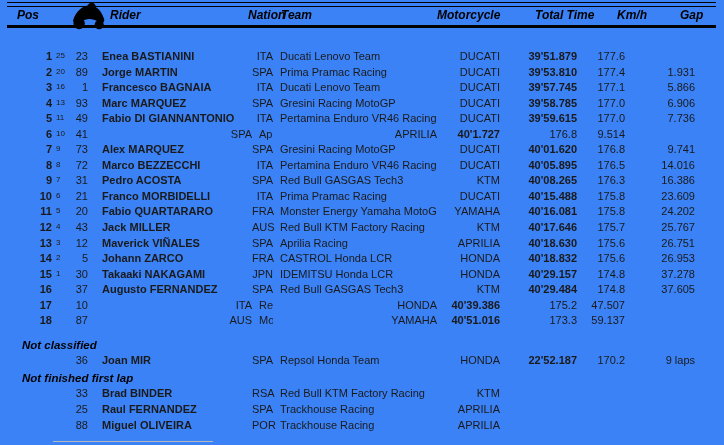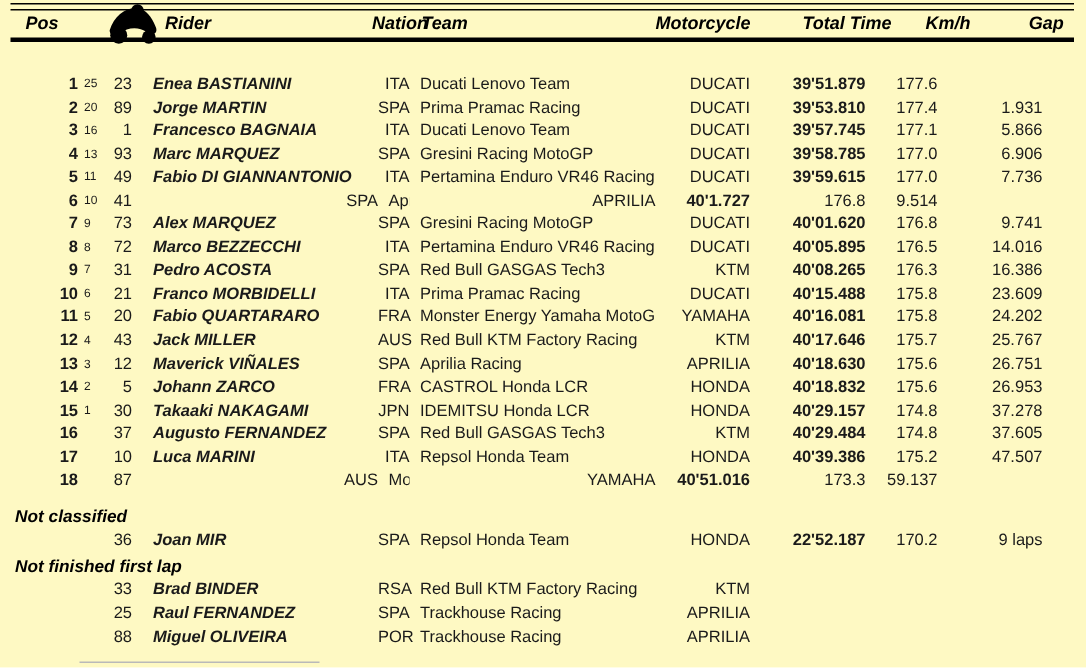--- a/index.html
+++ b/index.html
@@ -1,55 +1,55 @@
 <!DOCTYPE html>
 <html><head>
 <meta charset="utf-8">
 <style>
   html,body{margin:0;padding:0;background:#fff;}
   .sheet{
-    position:relative;width:724px;height:445px;background:#fef9c3;
+    position:relative;width:724px;height:445px;background:#3b82f6;
     font-family:"Liberation Sans",sans-serif;color:#1a1a1a;overflow:hidden;
   }
   .hline{position:absolute;left:7px;width:709px;background:#000;}
   .line-top1{top:2px;height:1px;}
   .line-top2{top:5.5px;height:1px;}
   .line-header{top:25px;height:2.5px;}
   .line-bottom{position:absolute;top:441px;left:53px;width:160px;height:1px;background:#b9b9b9;}
 
   .hdr{position:absolute;top:8px;font-size:12px;font-weight:bold;font-style:italic;color:#000;white-space:nowrap;}
   .hdr-pos{left:17px;}
   .hdr-rider{left:110px;}
   .hdr-nation{left:248px;text-align:center;}
   .hdr-team{left:281px;}
   .hdr-bike{left:437px;}
   .hdr-time{left:535px;}
   .hdr-kmh{left:617px;}
-  .hdr-gap{left:680px;width:35px;text-align:center;}
+  .hdr-gap{left:680px;width:35px;text-align:left;}
   .hdr-icon{position:absolute;left:70px;top:2px;width:38px;height:28px;}
 
   .rows{position:absolute;top:49px;left:0;width:724px;}
   .row{
     display:grid;
     grid-template-columns:52px 20px 16px 164px 21px 164px 63px 77px 48px 70px;
     height:15.55px;line-height:15.55px;font-size:11px;white-space:nowrap;
   }
   .c-pos{text-align:right;font-weight:bold;}
   .c-pts{font-size:8px;line-height:11px;padding-left:4px;position:relative;top:1px;}
   .c-num{text-align:right;}
-  .c-name{padding-left:14px;font-weight:bold;overflow:hidden;font-style:italic;}
+  .c-name{padding-left:14px;font-weight:bold;overflow:hidden;}
   .c-nation{text-align:right;}
   .c-team{padding-left:7px;overflow:hidden;}
   .c-bike{text-align:right;}
   .c-time{text-align:right;font-weight:bold;}
   .c-kmh{text-align:right;}
   .c-gap{text-align:right;}
   .section-label{
     font-size:11.5px;font-weight:bold;font-style:italic;color:#000;
-    height:15.55px;line-height:15.55px;padding-left:10px;white-space:nowrap;
+    height:15.55px;line-height:15.55px;padding-left:22px;white-space:nowrap;
   }
   .section-label.first{margin-top:9px;}
   .section-label.second{margin-top:2px;}
 </style>
 </head>
 <body>
 
 <div class="sheet">
 
   <div class="hline line-top1"></div>
@@ -265,21 +265,20 @@
     <span class="c-team">Red Bull GASGAS Tech3</span>
     <span class="c-bike">KTM</span>
     <span class="c-time">40'29.484</span>
     <span class="c-kmh">174.8</span>
     <span class="c-gap">37.605</span>
   </div>
       <div class="row">
     <span class="c-pos">17</span>
     <span class="c-pts"></span>
     <span class="c-num">10</span>
-    <span class="c-name">Luca MARINI</span>
     <span class="c-nation">ITA</span>
     <span class="c-team">Repsol Honda Team</span>
     <span class="c-bike">HONDA</span>
     <span class="c-time">40'39.386</span>
     <span class="c-kmh">175.2</span>
     <span class="c-gap">47.507</span>
   </div>
       <div class="row">
     <span class="c-pos">18</span>
     <span class="c-pts"></span>

